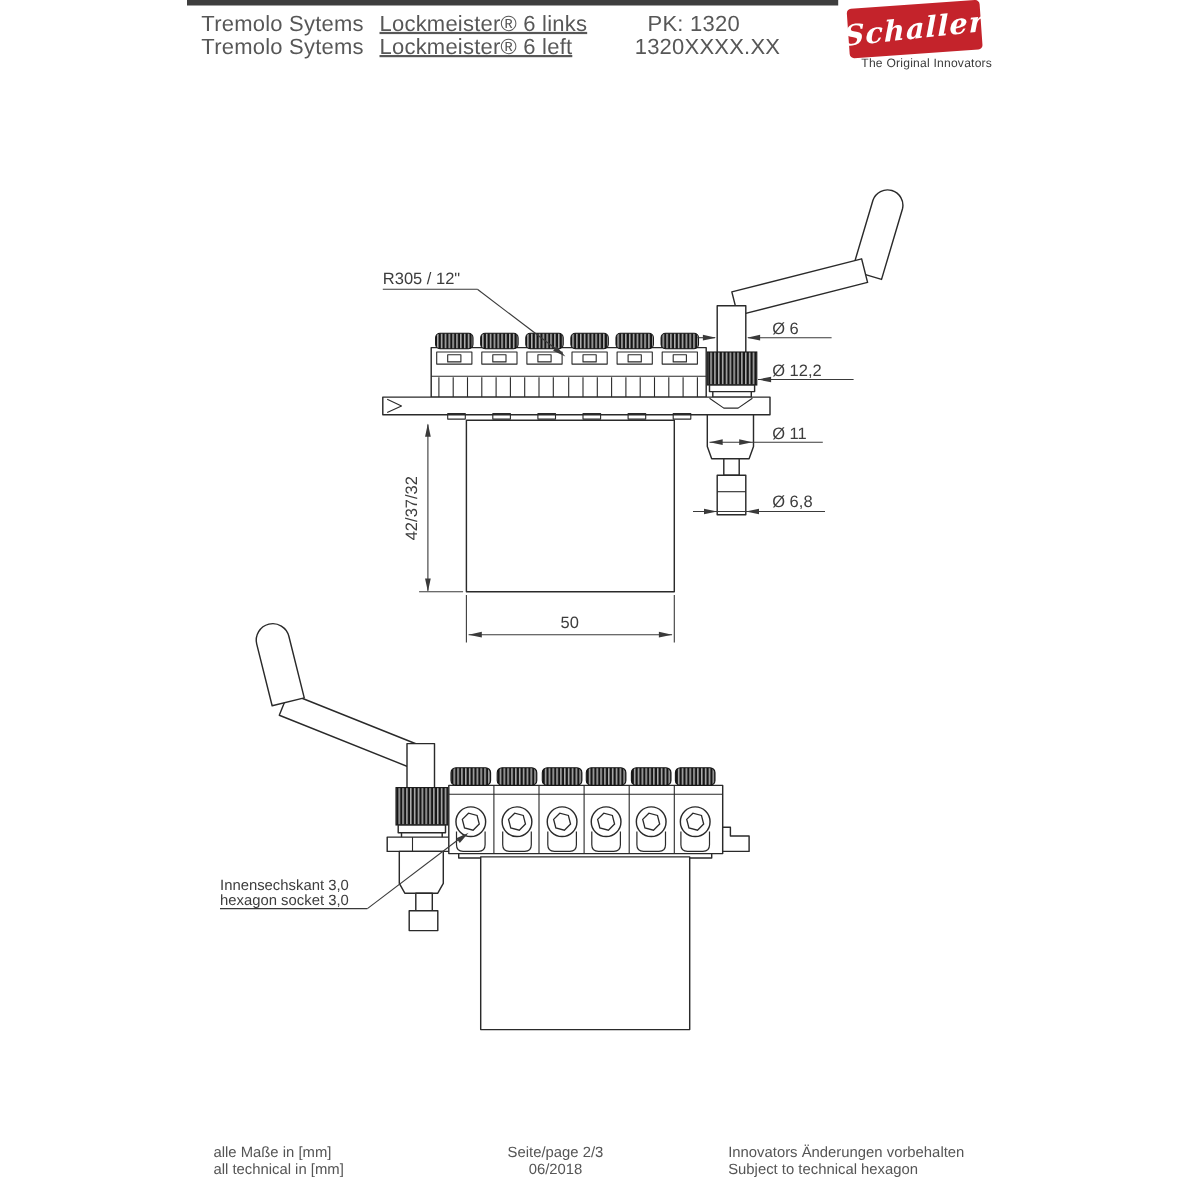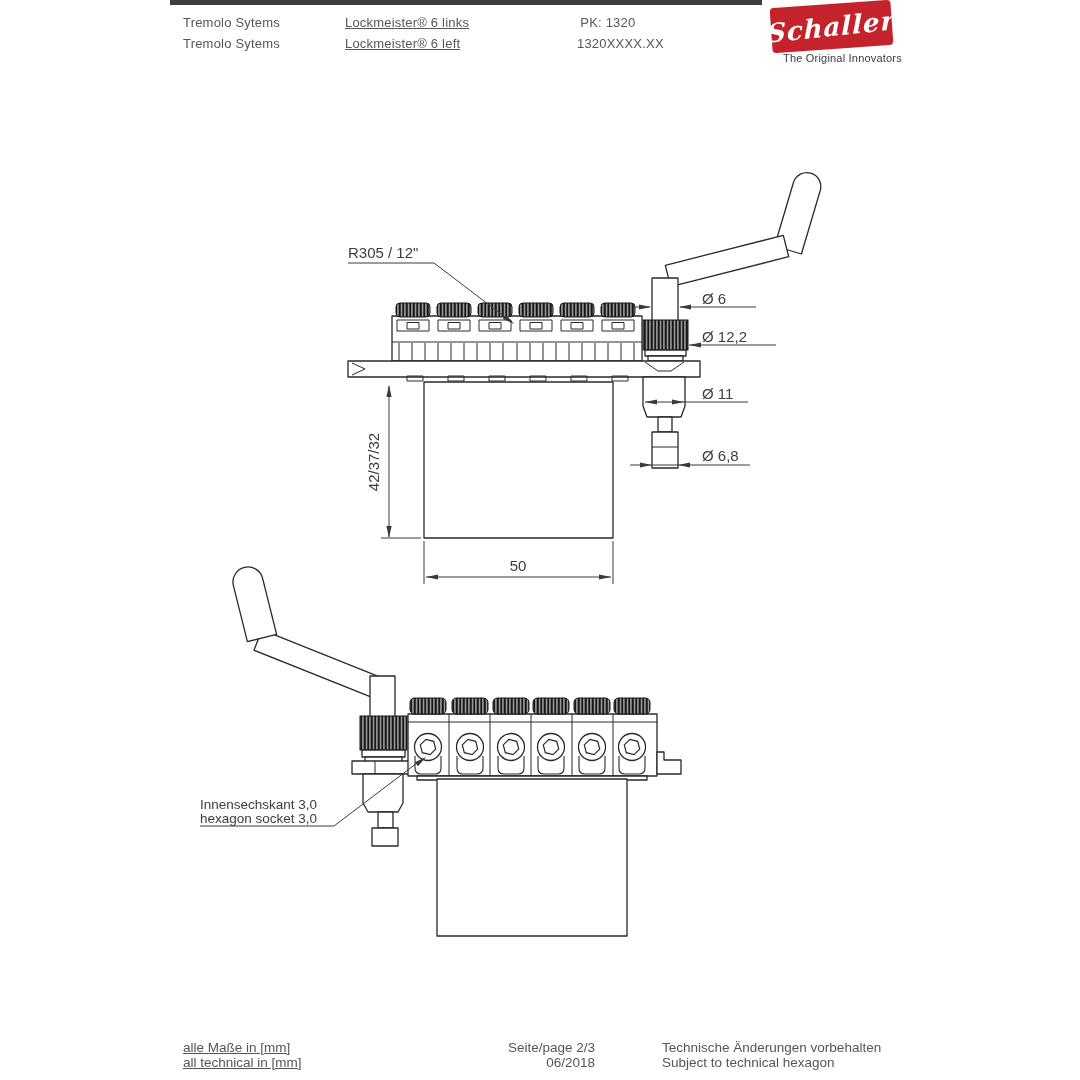--- a/index.html
+++ b/index.html
@@ -1,29 +1,29 @@
 <!DOCTYPE html>
 <html><head>
 <meta charset="utf-8">
 <style>
   html,body{margin:0;padding:0;background:#fff;}
   .page{position:relative;width:1080px;height:1080px;background:#ffffff;overflow:hidden;
         font-family:"Liberation Sans",sans-serif;}
-  .hdr-col{position:absolute;color:#575757;font-size:13px;line-height:21px;letter-spacing:.2px;white-space:nowrap;}
+  .hdr-col{position:absolute;color:#575757;font-size:20px;line-height:21px;letter-spacing:.2px;white-space:nowrap;}
   .hdr-col div{height:21px;}
   #pk2{padding-left:25px;}
   .topstrip{position:absolute;left:170px;top:0;width:592px;height:5px;background:#2e2e2e;opacity:.92;}
   .logo-box{position:absolute;left:771px;top:4px;width:121px;height:45px;border-radius:4px;
             transform:rotate(-4deg);display:flex;align-items:center;justify-content:center;}
   .logo-script{font-family:"DejaVu Serif",serif;font-style:italic;font-weight:bold;
                font-size:26px;color:#ffffff;transform:skewX(-6deg) rotate(-2deg);letter-spacing:1px;}
   .logo-tag{position:absolute;left:783px;top:52px;font-size:11px;color:#3b3b3b;letter-spacing:.2px;}
   .ftr{position:absolute;top:1041px;color:#555;font-size:13.5px;line-height:14.5px;white-space:nowrap;}
-  #ftr-left{left:183px;text-decoration:underline;}
-  #ftr-center{left:415px;width:180px;text-align:right;}
+  #ftr-left{left:194px;}
+  #ftr-center{left:415px;width:180px;text-align:center;}
   #ftr-right{left:662px;}
   svg{position:absolute;left:0;top:0;}
   .part{fill:#ffffff;stroke:#2a2a2a;stroke-width:1.3;stroke-linejoin:round;}
   .thin{fill:none;stroke:#2a2a2a;stroke-width:1;stroke-linejoin:round;}
   .dim{stroke:#3a3a3a;stroke-width:1;fill:none;}
   .dimtext{font-family:"Liberation Sans",sans-serif;font-size:15px;fill:#3d3d3d;}
   .lbltext{font-family:"Liberation Sans",sans-serif;font-size:13.5px;fill:#3d3d3d;}
   .knurl{fill:url(#knurl);stroke:#161616;stroke-width:1;}
 </style>
 </head>
@@ -233,17 +233,17 @@
 
   <div class="ftr" id="ftr-left">
     <div>alle Maße in [mm]</div>
     <div>all technical in [mm]</div>
   </div>
   <div class="ftr" id="ftr-center">
     <div>Seite/page 2/3</div>
     <div>06/2018</div>
   </div>
   <div class="ftr" id="ftr-right">
-    <div>Technische Änderungen vorbehalten</div>
+    <div>Innovators Änderungen vorbehalten</div>
     <div>Subject to technical hexagon</div>
   </div>
 
 </div>
 
 </body></html>

